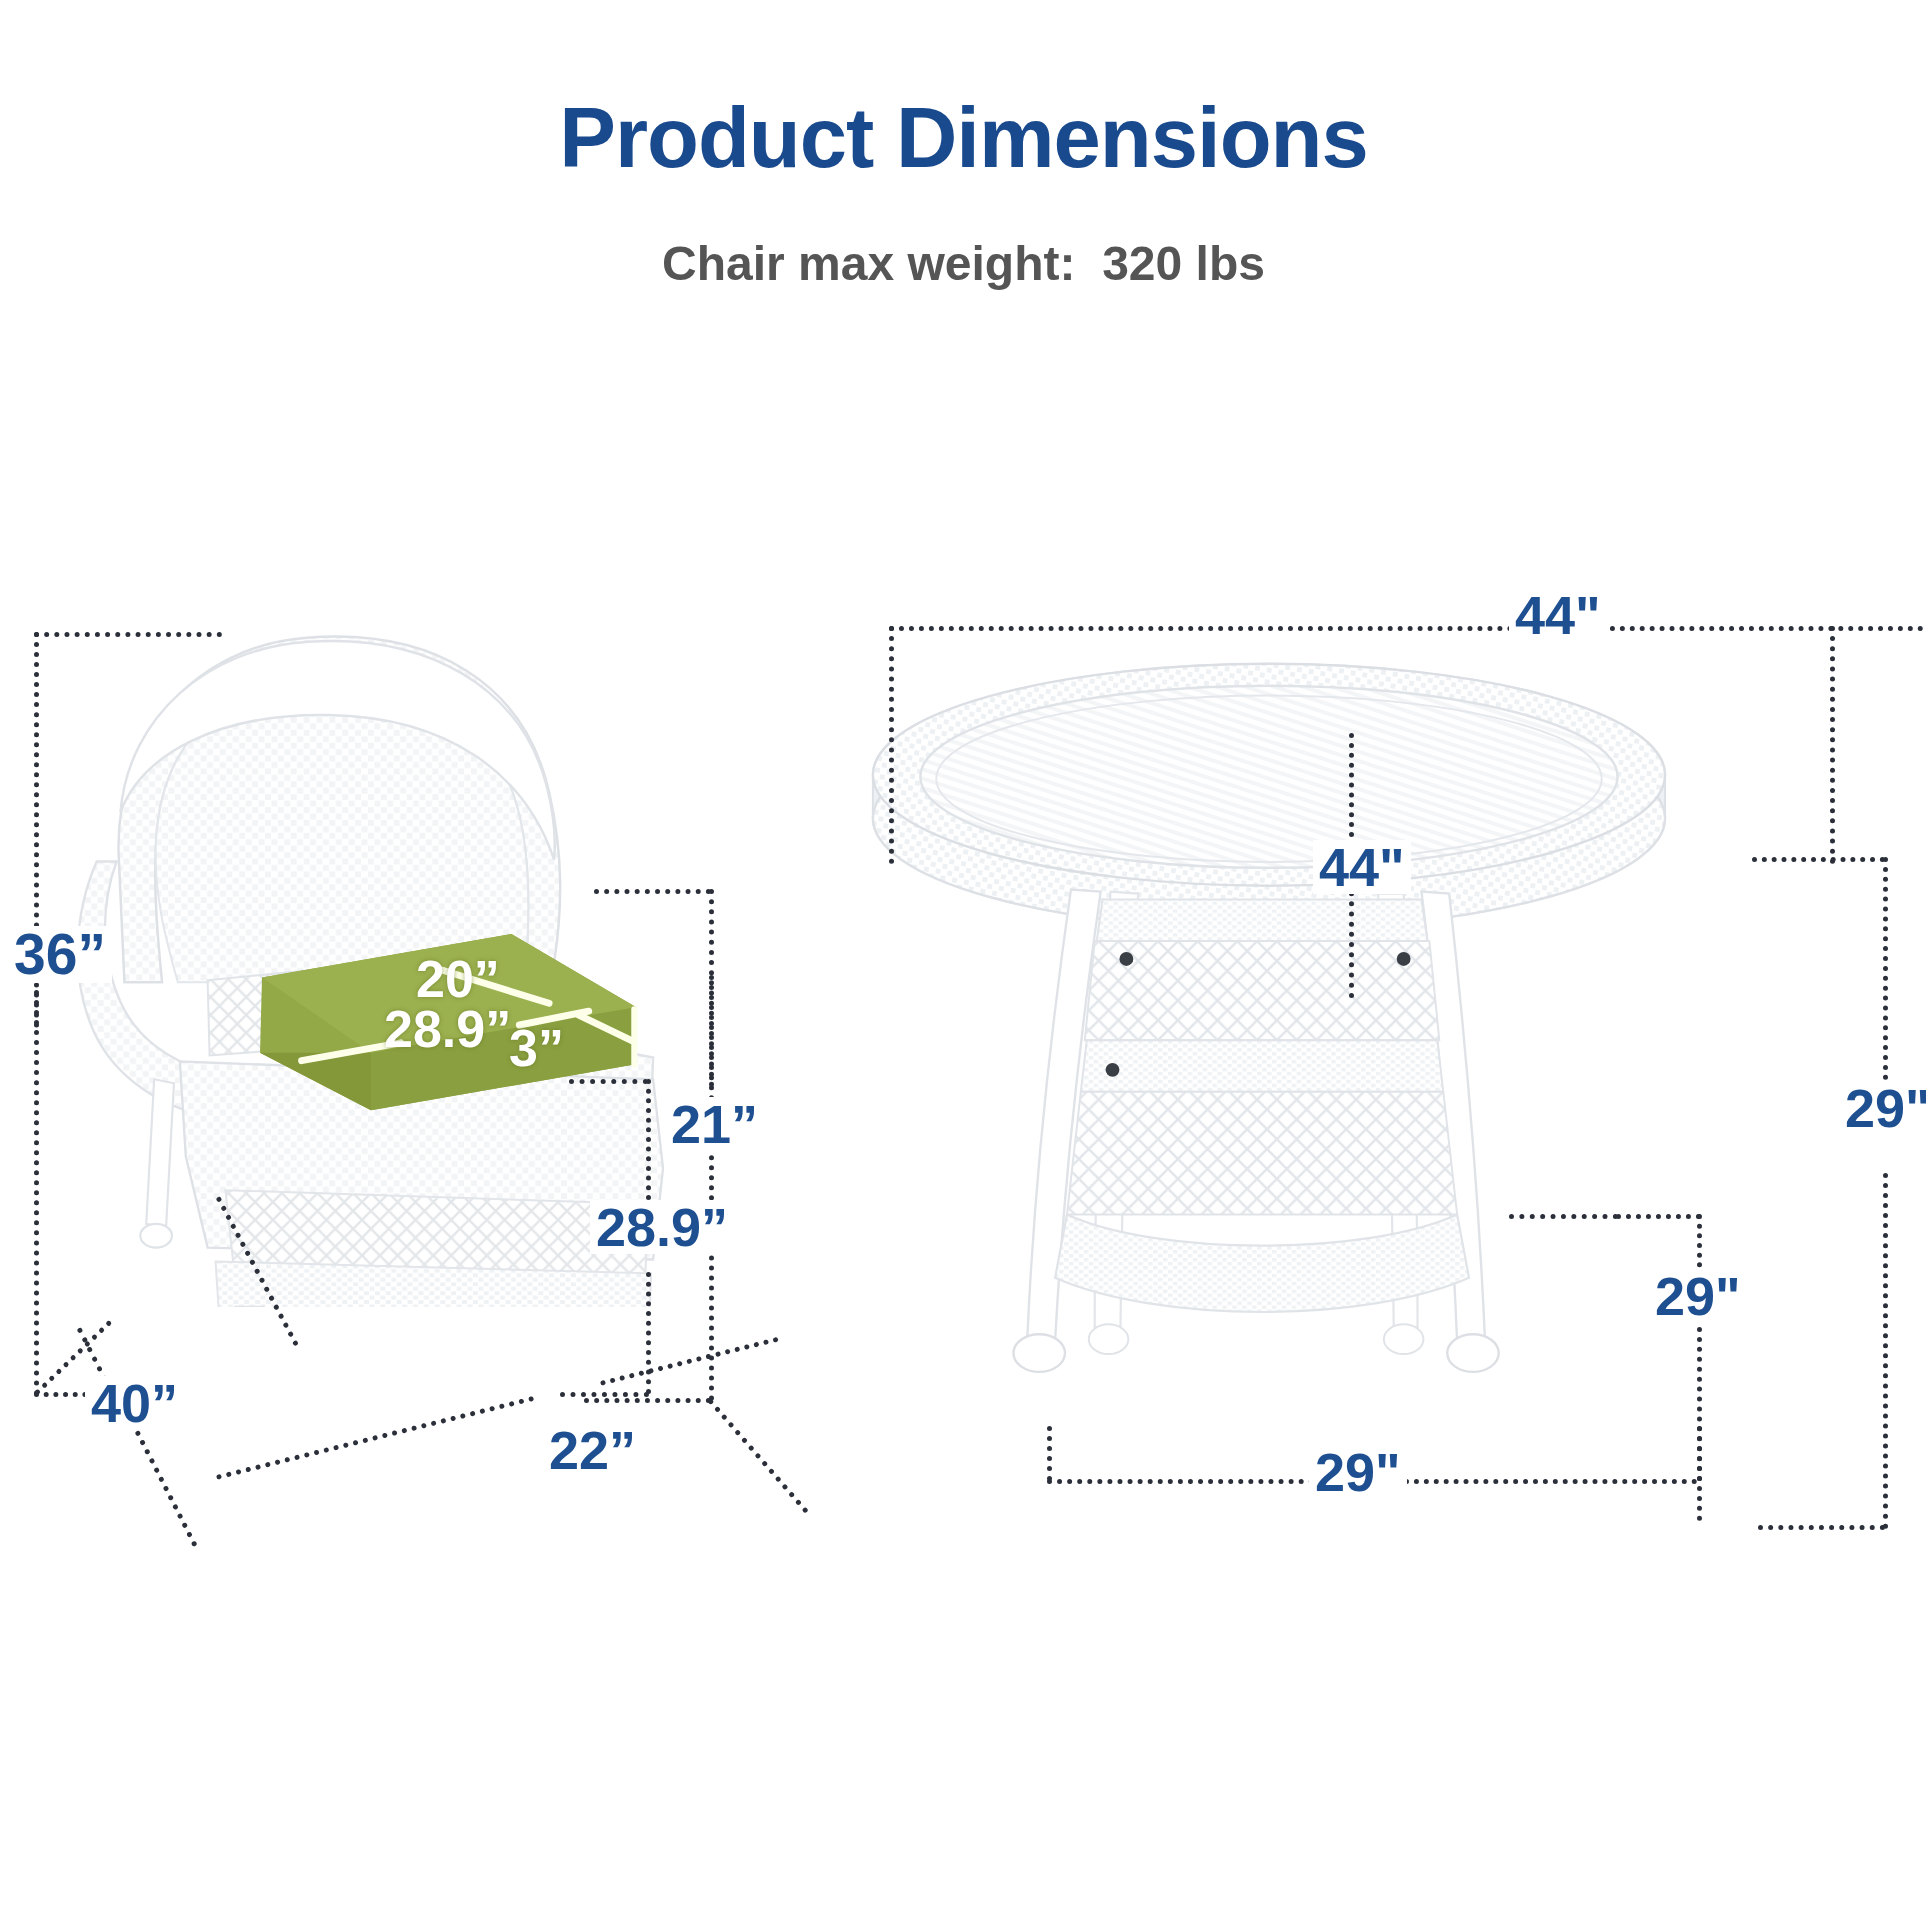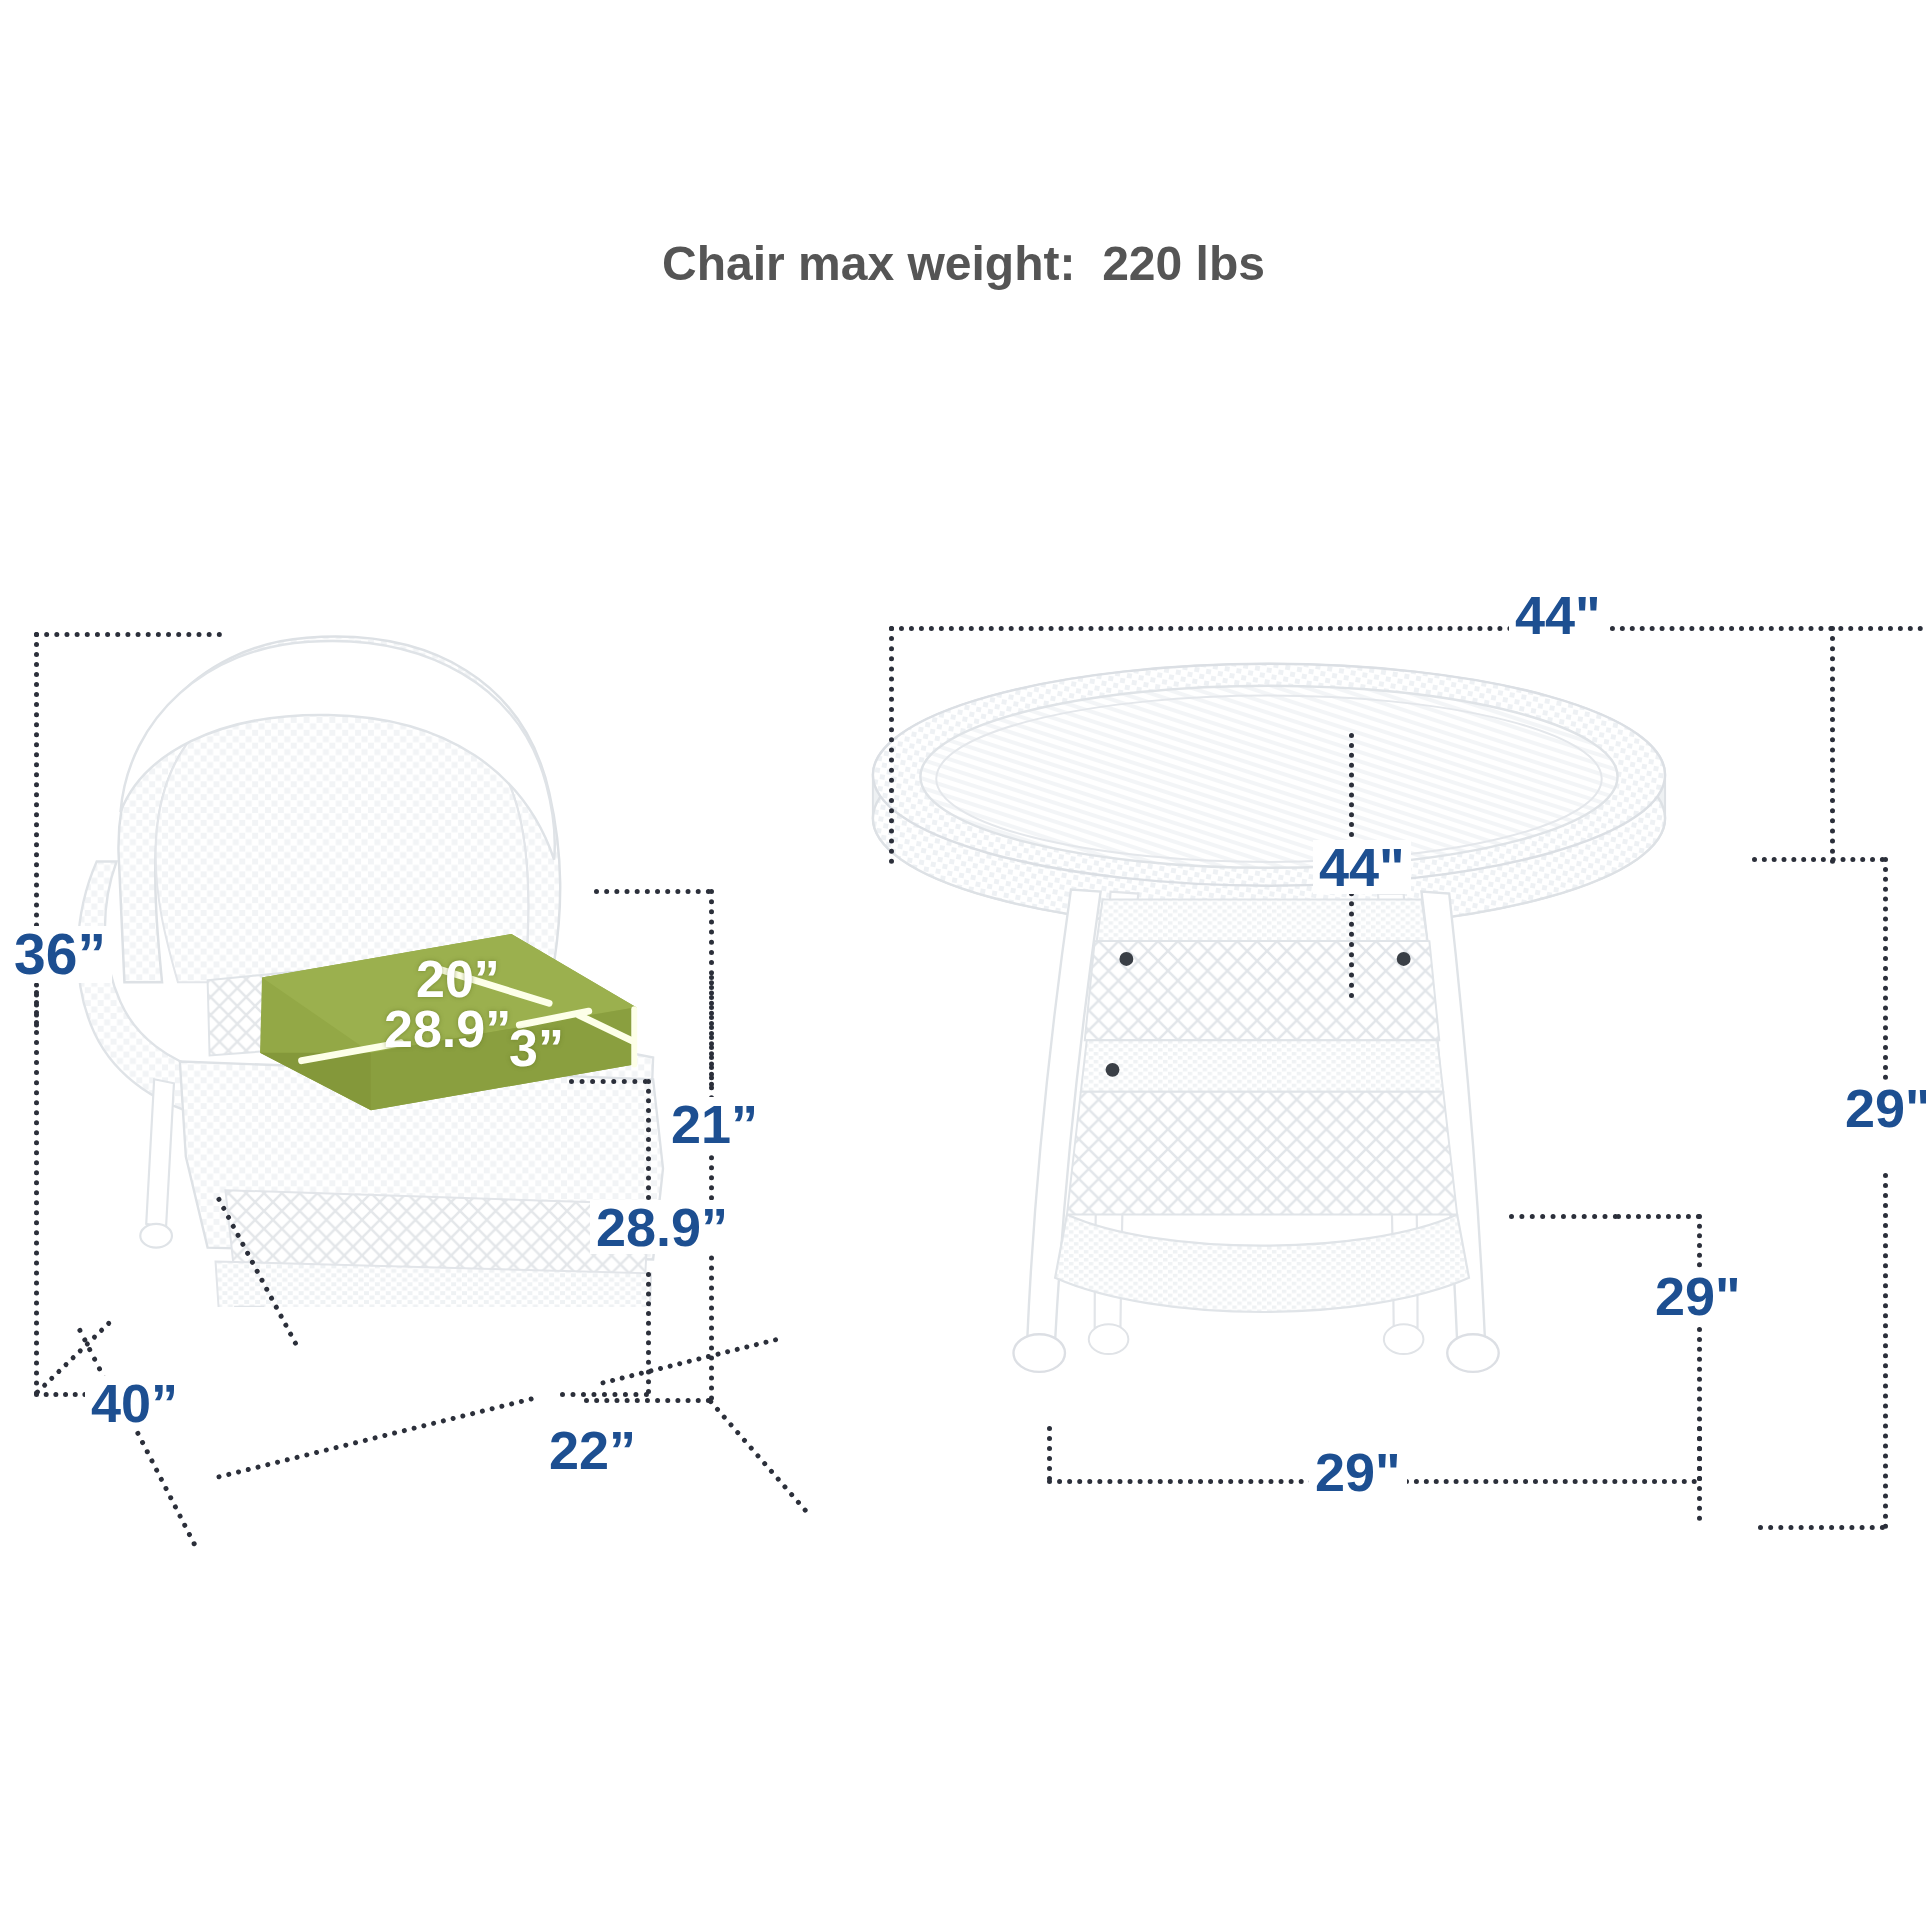--- a/index.html
+++ b/index.html
@@ -63,21 +63,22 @@
     line-height:1;
     white-space:nowrap;
     text-shadow:0 0 4px rgba(90,105,30,.55);
   }
 </style>
 </head>
 <body>
 
 <div id="stage">
 
-  <div class="subtitle">Chair max weight:  220 lbs</div>
+  <div class="title">Product Dimensions</div>
+  <div class="subtitle">Chair max weight:  320 lbs</div>
 
   <svg class="art" style="left:59px;top:614px;" width="713" height="693" viewBox="0 0 720 700">
     <defs>
       <pattern id="weave" width="13" height="13" patternUnits="userSpaceOnUse">
         <rect width="13" height="13" fill="#ffffff"></rect>
         <rect x="0" y="0" width="6" height="6" fill="#f2f4f6"></rect>
         <rect x="6.5" y="6.5" width="6" height="6" fill="#f2f4f6"></rect>
       </pattern>
       <pattern id="lattice" width="18" height="18" patternUnits="userSpaceOnUse">
         <rect width="18" height="18" fill="#ffffff"></rect>

